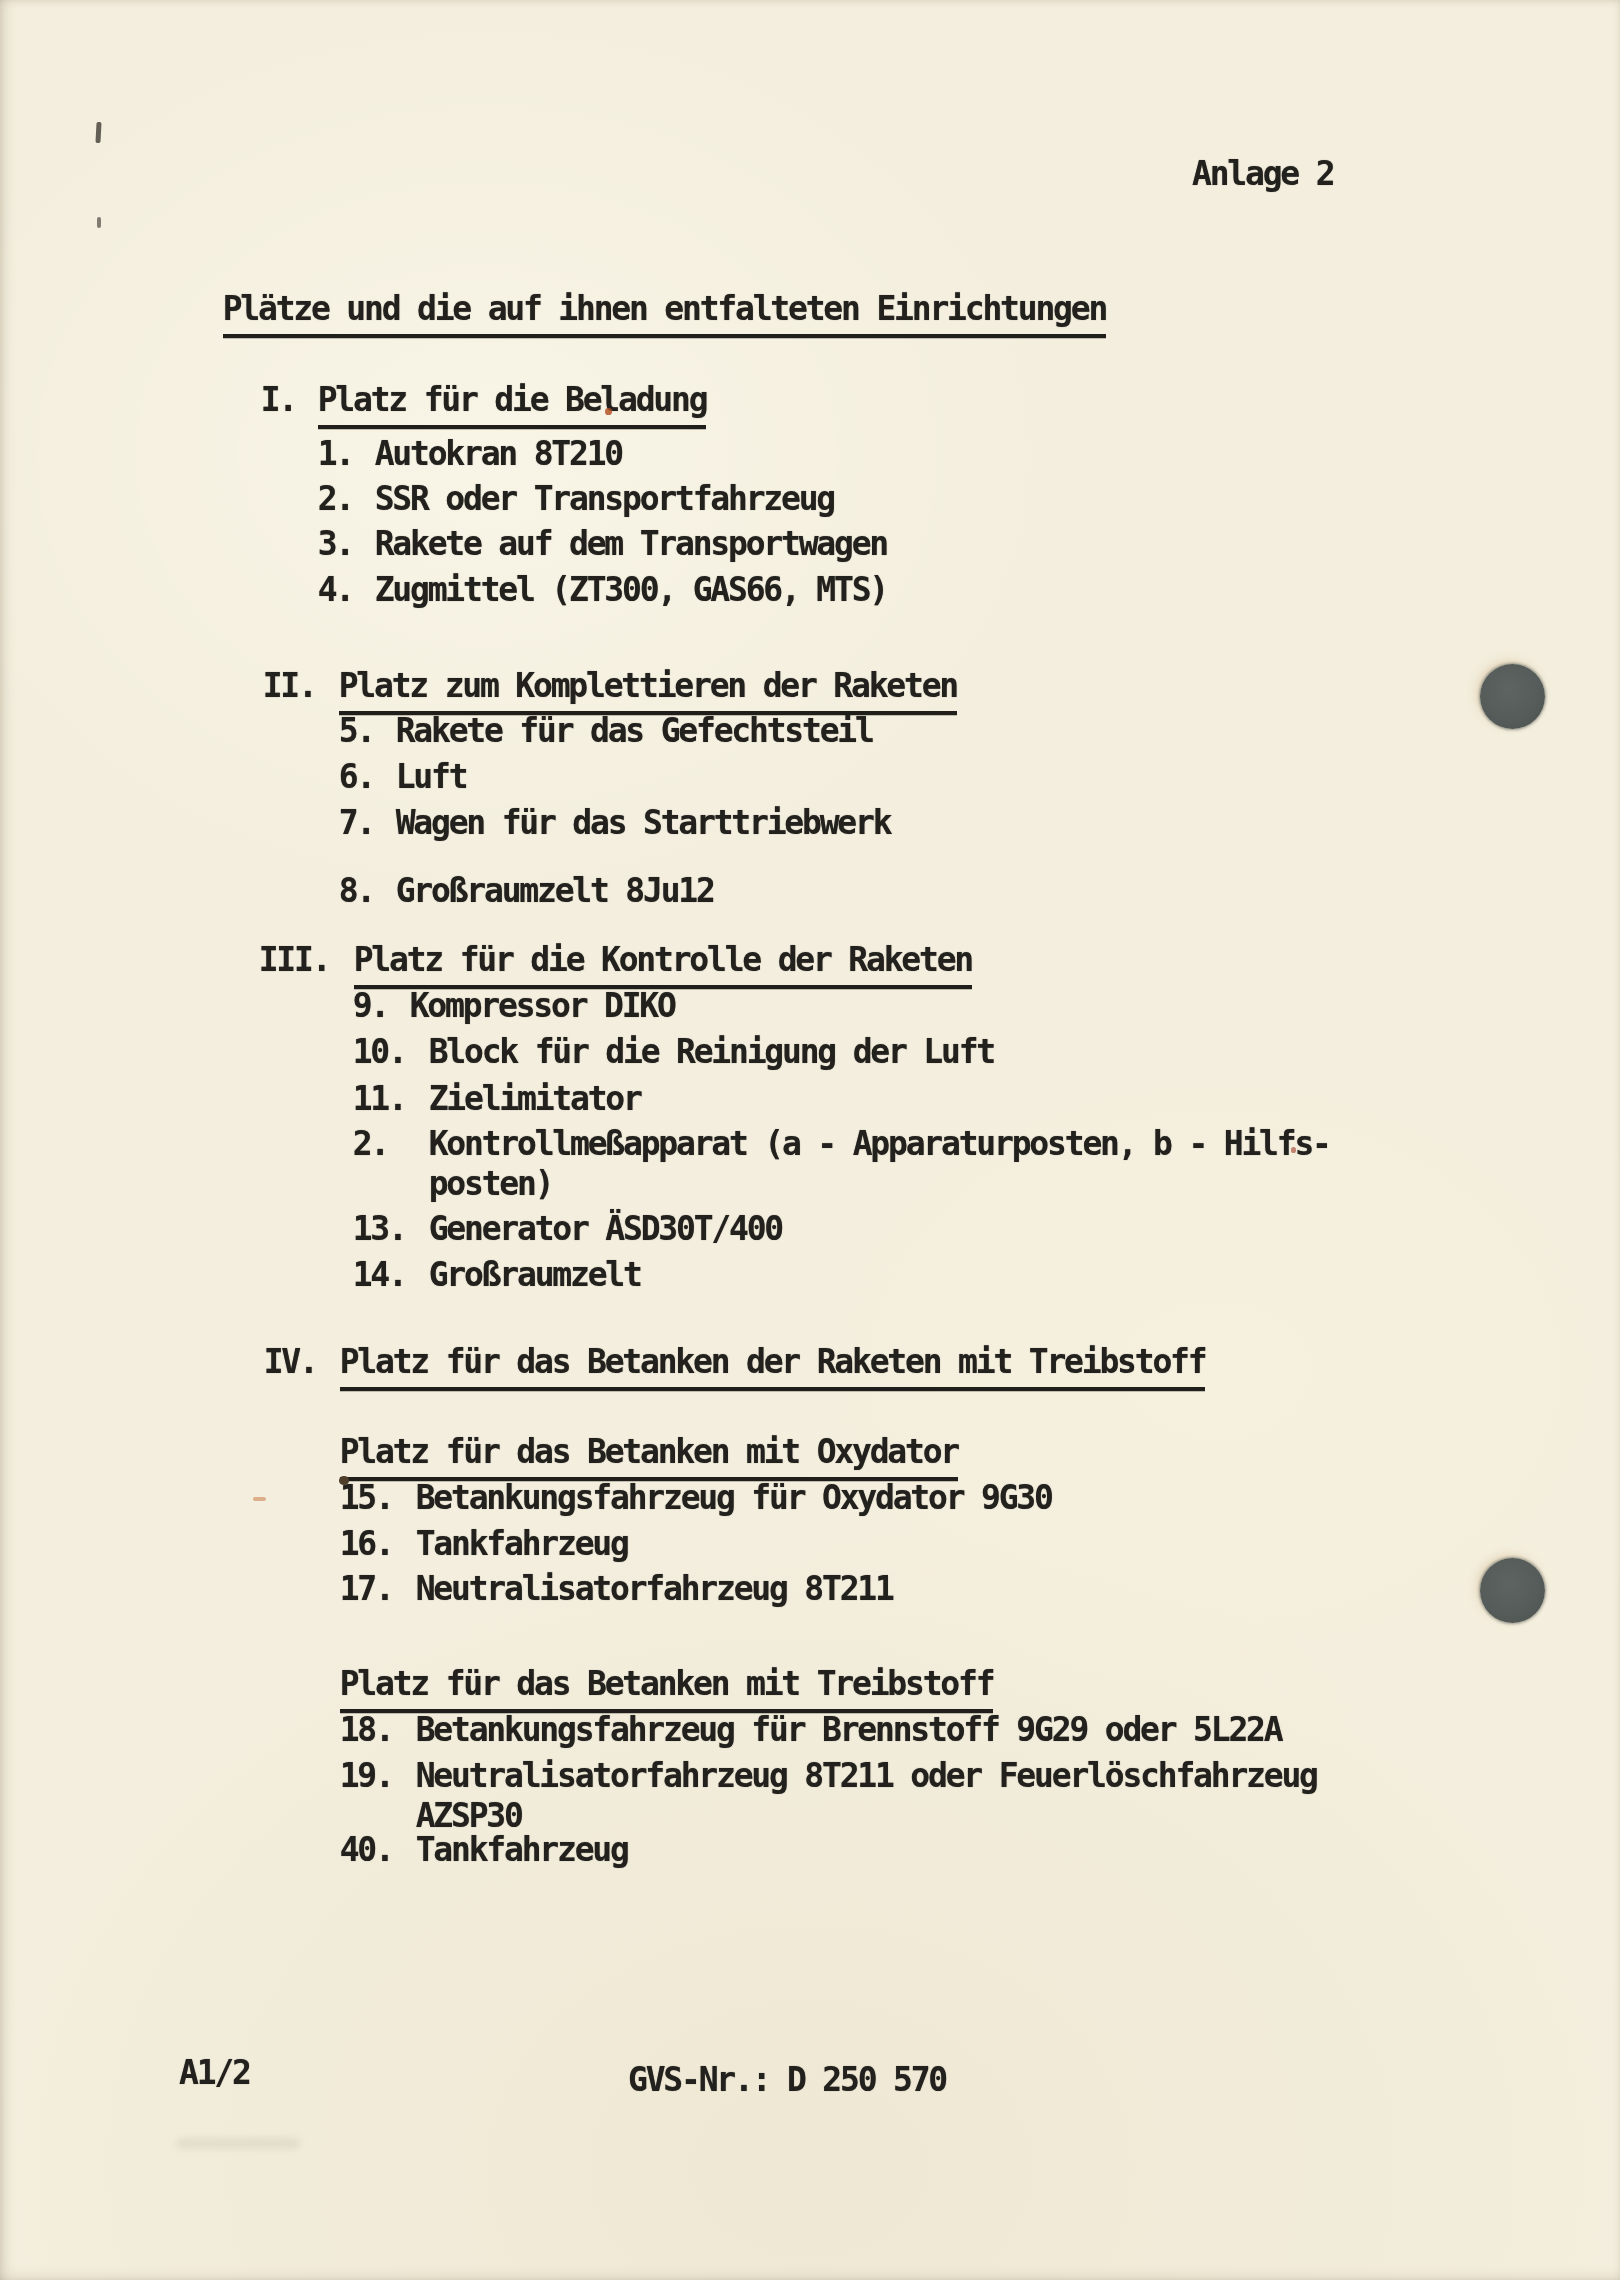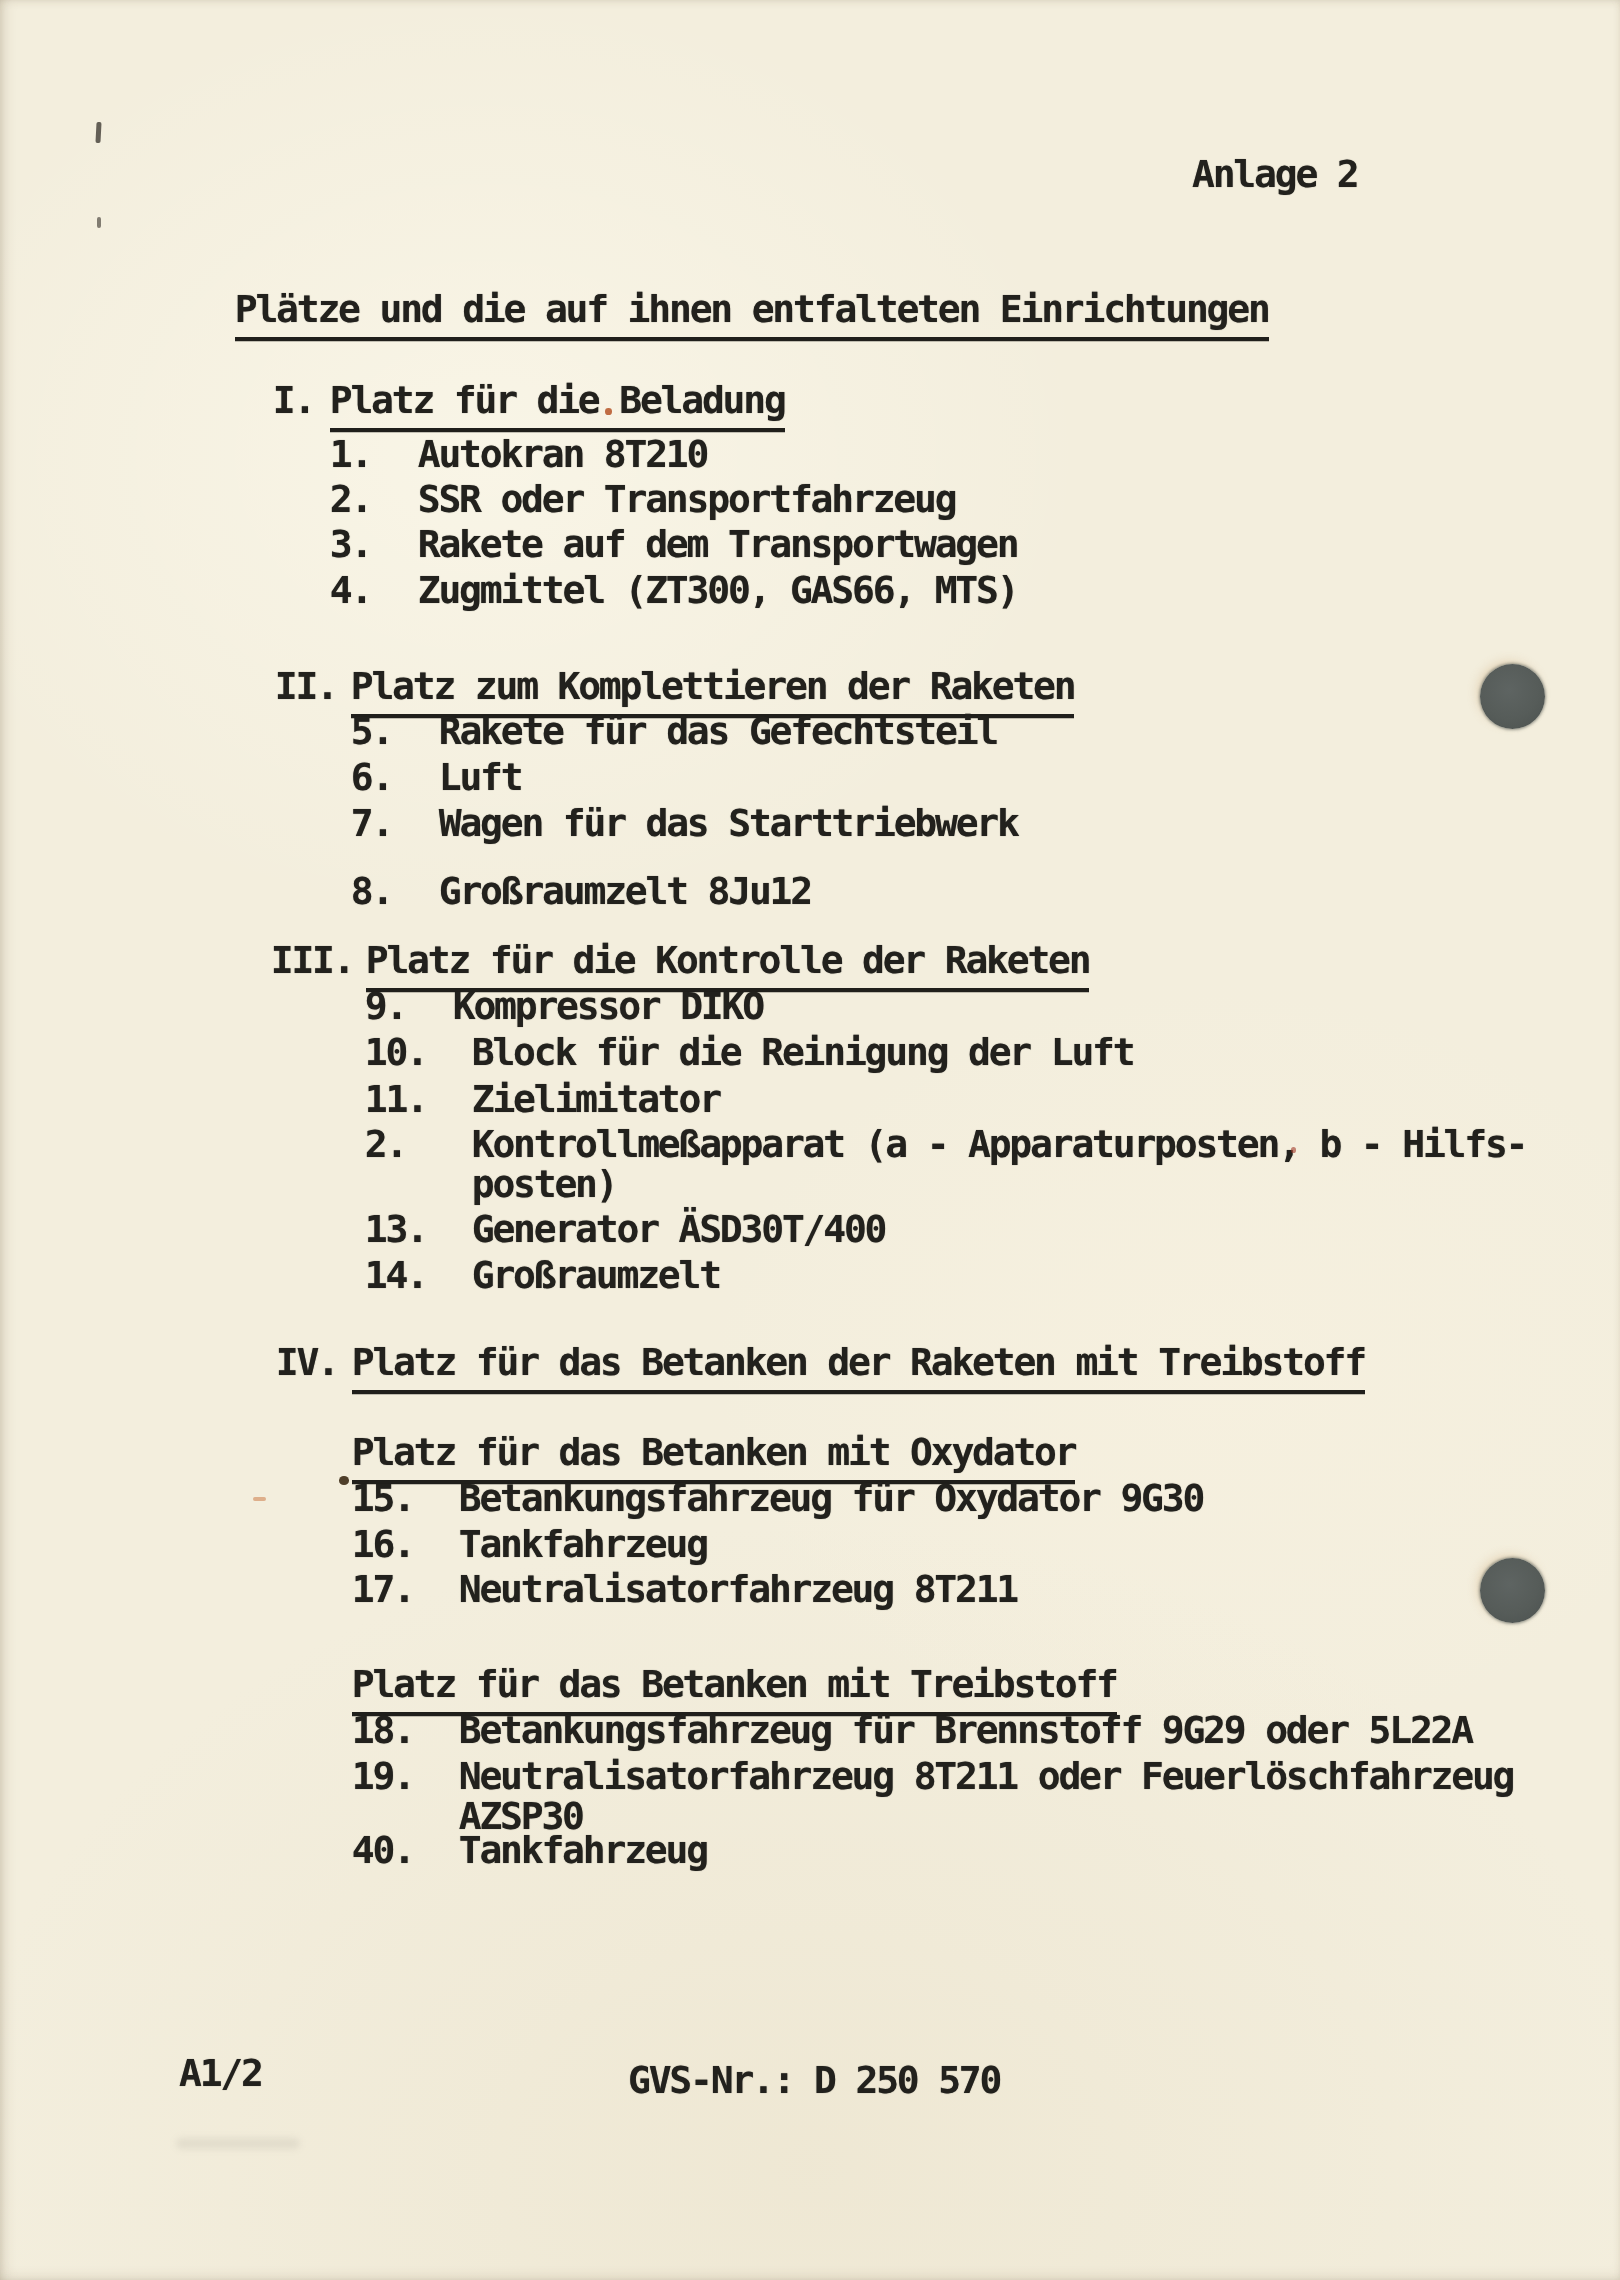--- a/index.html
+++ b/index.html
@@ -8,32 +8,32 @@
     position:relative;width:1621px;height:2281px;
     background:
       radial-gradient(ellipse 856px 666px at 30% 20%, rgba(255,252,240,.5), rgba(255,252,240,0) 70%),
       radial-gradient(ellipse 761px 571px at 75% 60%, rgba(250,243,225,.4), rgba(250,243,225,0) 70%),
       radial-gradient(ellipse 1141px 856px at 50% 95%, rgba(233,224,200,.45), rgba(233,224,200,0) 75%),
       #f3eedd;
     box-shadow: inset 7.6px 0 15px -7.6px rgba(95,75,45,.28), inset -3.8px 0 9.5px -5.7px rgba(95,75,45,.15),
                 inset 0 -7.6px 17px -9.5px rgba(95,75,45,.22), inset 0 5.7px 13.3px -9.5px rgba(95,75,45,.15);
     font-family:"DejaVu Sans Mono", monospace;
     font-weight:bold;
-    font-size:38px;
+    font-size:33px;
     letter-spacing:-2.2px;
     color:#22211d;
   }
   .row{
     position:absolute;
     white-space:pre;
     line-height:40px;
     text-shadow:0 0 1px rgba(33,32,28,.55);
   }
   .rn,.num{display:inline-block;vertical-align:top;line-height:40px;}
-  .txt{display:inline-block;vertical-align:top;line-height:40px;white-space:pre-line;margin-left:31px;}
+  .txt{display:inline-block;vertical-align:top;line-height:40px;white-space:pre-line;}
   .u{border-bottom:4.8px solid #201f1b;padding-bottom:5.7px;box-shadow:0 1px 0 rgba(33,32,28,.25);}
   .hole{
     position:absolute;width:65px;height:65px;border-radius:50%;
     background:radial-gradient(circle at 45% 40%, #5e6462 0%, #565c59 55%, #4b514f 100%);
     box-shadow:0 0 2.9px 1px rgba(70,76,73,.55), -3.8px -3.8px 9.5px 0 rgba(205,170,120,.30);
   }
   .speck{position:absolute;border-radius:50%;}
   .mark{position:absolute;background:#332f28;border-radius:1.9px;}
   .smudge{position:absolute;background:#9a958a;opacity:.18;filter:blur(3.8px);border-radius:7.6px;}
 </style>

